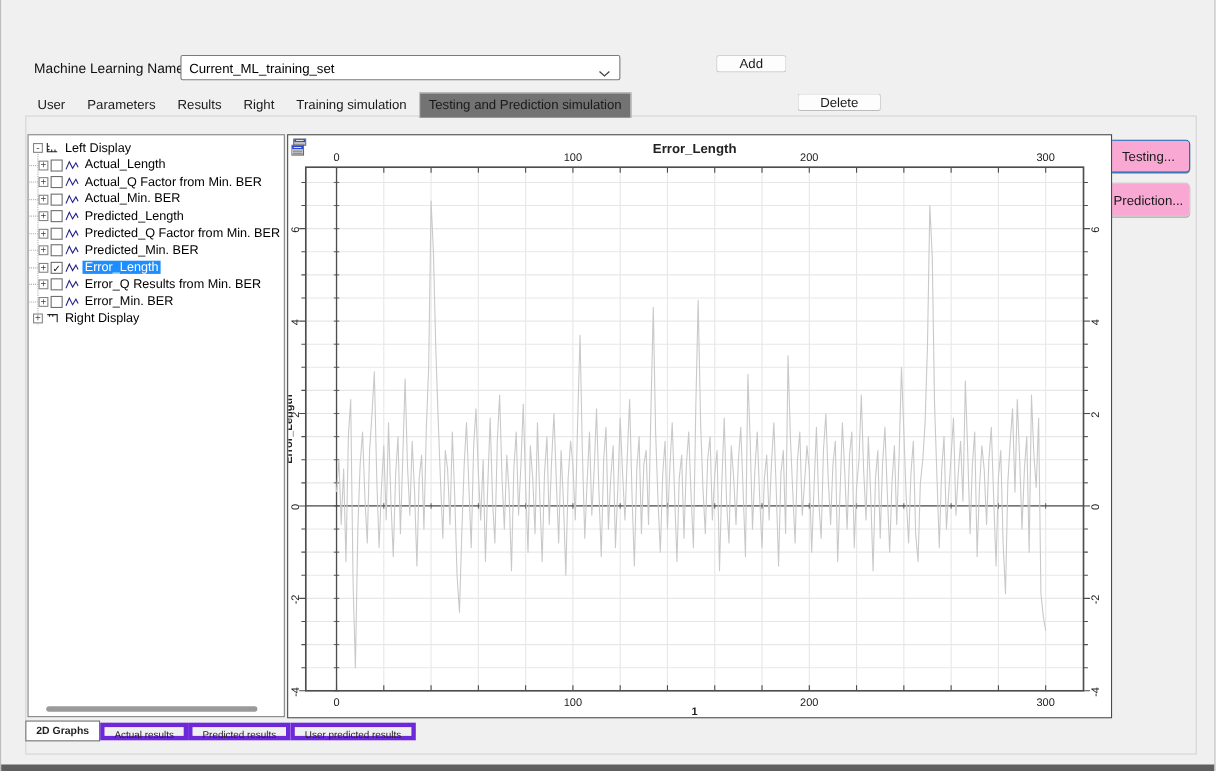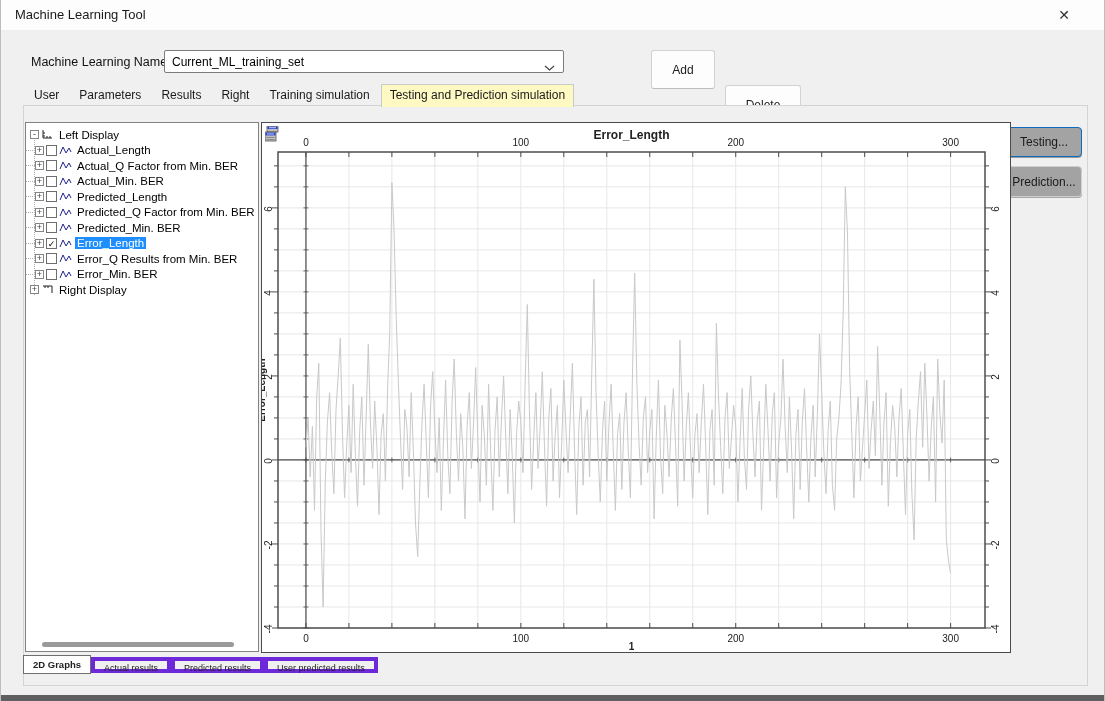--- a/index.html
+++ b/index.html
@@ -13,29 +13,29 @@
   .titlebar { position:absolute; left:0; top:0; width:100%; height:30px; background:#fdfdfd; }
   .titlebar .title { position:absolute; left:14px; top:7px; font-size:13px; color:#1a1a1a; }
   .close-btn { position:absolute; right:30px; top:5px; width:20px; height:20px; border:none; background:transparent;
     font-size:14px; color:#333; cursor:pointer; line-height:20px; text-align:center; }
   
   .ml-label { position:absolute; left:30px; top:55px; font-size:12.5px; color:#111; }
   .combo { position:absolute; left:163px; top:50px; width:400px; height:23px; background:#fff;
     border:1px solid #7b7b7b; border-radius:2px; }
   .combo .val { position:absolute; left:7px; top:4px; font-size:12px; color:#000; }
   .combo .chev { position:absolute; right:8px; top:7px; }
-  .btn { position:absolute; height:39px; background:#fdfdfd; border:1px solid #d2d2d2; border-bottom-color:#bdbdbd;
+  .btn { position:absolute; height:16px; background:#fdfdfd; border:1px solid #d2d2d2; border-bottom-color:#bdbdbd;
     border-radius:3px; font-size:12px; color:#1a1a1a; text-align:center; font-family:"Liberation Sans",sans-serif; }
   #btn-add { left:650px; top:50px; width:64px; }
   #btn-delete { left:724px; top:50px; width:76px;margin-top:35px; }
   
   .tabstrip { position:absolute; left:24px; top:84px; height:23px; display:flex; z-index:3; }
   .tab { padding:0 8px; line-height:21px; height:21px; font-size:12px; color:#1a1a1a; margin-right:2px;
     border:1px solid transparent; border-bottom:none; }
-  .tab.active { background:#fef9c3; border-color:#c9c9c9; height:23px; line-height:20px; }
+  .tab.active { background:#737373; border-color:#c9c9c9; height:23px; line-height:20px; }
   
   .pane { position:absolute; left:22px; top:105px; width:1065px; height:581px; background:#f0f0f0;
     border:1px solid #d4d4d4; }
   
   .tree-panel { position:absolute; left:24px; top:122px; width:234px; height:530px; background:#fff;
     border:1px solid #828282; overflow:hidden; z-index:2; }
   .tree { position:absolute; left:0; top:4px; width:100%; }
   .trow { height:15.5px; display:flex; align-items:center; font-size:11.5px; color:#000; white-space:nowrap; }
   .stub { width:9px; border-top:1px dotted #ababab; flex:0 0 auto; }
   .ebox { width:9px; height:9px; border:1px solid #858585; background:#fff; font-size:9px; line-height:7px;
@@ -44,41 +44,37 @@
     text-align:center; color:#000; flex:0 0 auto; margin-right:2px; }
   .ticon { flex:0 0 auto; margin-right:3px; }
   .tlabel { padding:0 2px;text-align:right; }
   .tlabel.sel { background:#1e8eff; color:#fff; }
   .vline { position:absolute; left:8px; top:12px; width:1px; height:160px; border-left:1px dotted #ababab; }
   .hscroll { position:absolute; left:16px; top:519px; width:192px; height:5px; background:#9a9a9a; border-radius:3px; }
   
   .chart-panel { position:absolute; left:260px; top:122px; width:750px; height:531px; background:#fff;
     border:1px solid #4a4a4a; z-index:2; overflow:hidden; }
   
-  .side-btn { position:absolute; z-index:1; background:#a3a3a3; border-radius:4px; font-size:12px; color:#1a1a1a;
+  .side-btn { position:absolute; z-index:1; background:#f9a8d4; border-radius:4px; font-size:12px; color:#1a1a1a;
     text-align:center; font-family:"Liberation Sans",sans-serif; }
   #btn-testing { left:1005px; top:127px; width:76px; height:30px; border:1.5px solid #0f6cbd; box-shadow:0 1px 0 #9a9a9a; }
   #btn-prediction { left:1005px; top:166px; width:76px; height:31px; border:1px solid #cfcfcf; box-shadow:0 1px 0 #a8a8a8; }
   
   .bottom-tabs { position:absolute; left:22px; top:655px; display:flex; align-items:flex-start; z-index:2; }
   .btab { height:16px; line-height:15px; padding:0 9px; font-size:9px; color:#222; background:#f0f0f0;
     border:4px solid #6d28d9; margin-top:2px; }
   .btab.active { height:19px; line-height:18px; font-size:9.5px; font-weight:bold; background:#fff;
     border:1px solid #6e6e6e; margin-top:0; position:relative; z-index:2; }
   .win-bottom { position:absolute; left:0; bottom:0; width:100%; height:6px; background:#5f5f5f; }
 </style>
 </head>
 <body>
 
 <div id="window">
 
-  <div class="titlebar">
-    <span class="title">Machine Learning Tool</span>
-    <button class="close-btn">✕</button>
-  </div>
 
   <span class="ml-label">Machine Learning Name:</span>
   <div class="combo">
     <span class="val">Current_ML_training_set</span>
     <span class="chev">
       <svg width="11" height="8" viewBox="0 0 11 8">
           <polyline points="1,2 5.5,6 10,2" fill="none" stroke="#444" stroke-width="1.2"></polyline>
         </svg>
     </span>
   </div>

